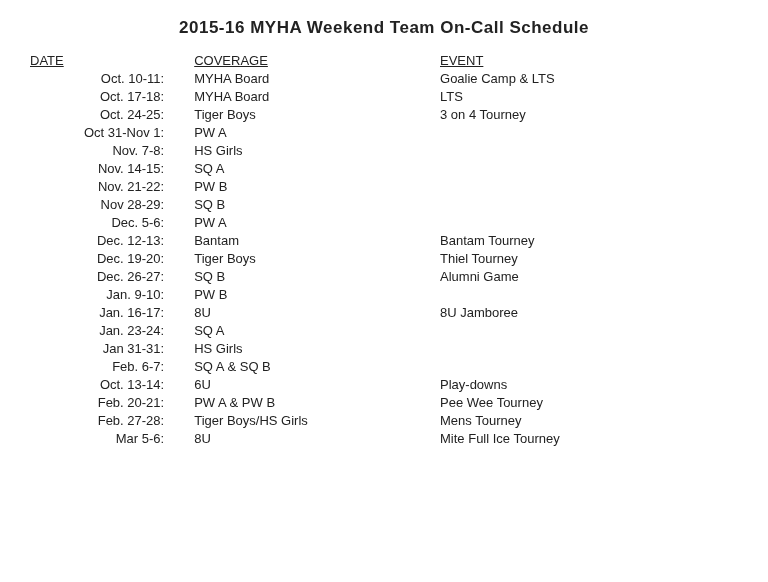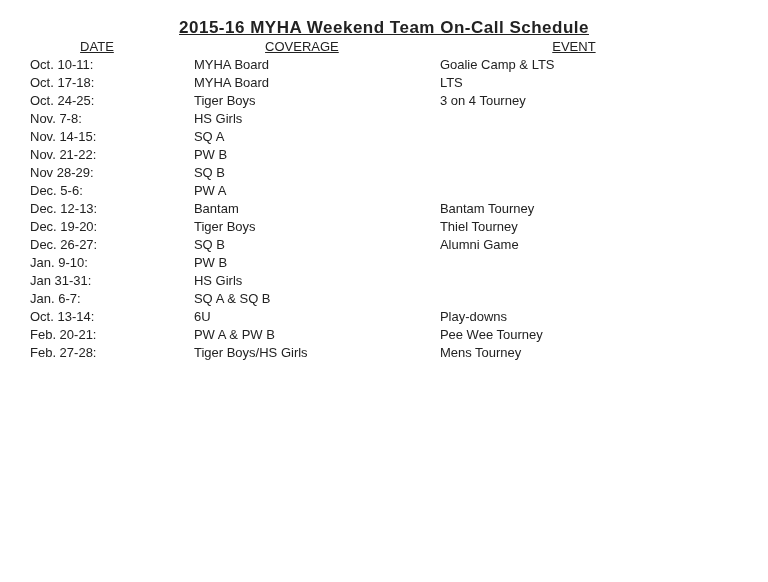--- a/index.html
+++ b/index.html
@@ -22,48 +22,49 @@
       width: 768px;
       height: 582px;
       padding: 18px 30px 18px 30px;
       background: #fff;
     }
 
     .page-title {
       text-align: center;
       font-size: 17px;
       font-weight: bold;
+      margin-bottom: 14px;
       letter-spacing: 0.5px;
-      text-decoration: underline;
     }
 
     .schedule-table {
       width: 100%;
       border-collapse: collapse;
     }
 
     .schedule-table th {
-      text-align: center;
+      text-align: left;
       font-weight: normal;
       font-size: 13px;
       text-decoration: underline;
       padding: 1px 0;
       padding-right: 30px;
     }
 
     .schedule-table td {
       padding: 1.5px 0;
       padding-right: 30px;
       font-size: 13px;
       vertical-align: top;
       white-space: nowrap;
     }
 
     .col-date {
       width: 110px;
+      text-align: right;
     }
 
     .col-coverage {
       width: 165px;
     }
 
     .col-event {
       width: 200px;
     }
   </style>
@@ -89,20 +90,25 @@
         </tr>
         <tr>
           <td class="col-date">Oct. 17-18:</td>
           <td class="col-coverage">MYHA Board</td>
           <td class="col-event">LTS</td>
         </tr>
         <tr>
           <td class="col-date">Oct. 24-25:</td>
           <td class="col-coverage">Tiger Boys</td>
           <td class="col-event">3 on 4 Tourney</td>
+        </tr>
+        <tr>
+          <td class="col-date">Oct 31-Nov 1:</td>
+          <td class="col-coverage">PW A</td>
+          <td class="col-event"></td>
         </tr>
         <tr>
           <td class="col-date">Nov. 7-8:</td>
           <td class="col-coverage">HS Girls</td>
           <td class="col-event"></td>
         </tr>
         <tr>
           <td class="col-date">Nov. 14-15:</td>
           <td class="col-coverage">SQ A</td>
           <td class="col-event"></td>
@@ -136,39 +142,54 @@
           <td class="col-date">Dec. 26-27:</td>
           <td class="col-coverage">SQ B</td>
           <td class="col-event">Alumni Game</td>
         </tr>
         <tr>
           <td class="col-date">Jan. 9-10:</td>
           <td class="col-coverage">PW B</td>
           <td class="col-event"></td>
         </tr>
         <tr>
+          <td class="col-date">Jan. 16-17:</td>
+          <td class="col-coverage">8U</td>
+          <td class="col-event">8U Jamboree</td>
+        </tr>
+        <tr>
+          <td class="col-date">Jan. 23-24:</td>
+          <td class="col-coverage">SQ A</td>
+          <td class="col-event"></td>
+        </tr>
+        <tr>
           <td class="col-date">Jan 31-31:</td>
           <td class="col-coverage">HS Girls</td>
           <td class="col-event"></td>
         </tr>
         <tr>
-          <td class="col-date">Jan. 6-7:</td>
+          <td class="col-date">Feb. 6-7:</td>
           <td class="col-coverage">SQ A &amp; SQ B</td>
           <td class="col-event"></td>
         </tr>
         <tr>
           <td class="col-date">Oct. 13-14:</td>
           <td class="col-coverage">6U</td>
           <td class="col-event">Play-downs</td>
         </tr>
         <tr>
           <td class="col-date">Feb. 20-21:</td>
           <td class="col-coverage">PW A &amp; PW B</td>
           <td class="col-event">Pee Wee Tourney</td>
         </tr>
         <tr>
           <td class="col-date">Feb. 27-28:</td>
           <td class="col-coverage">Tiger Boys/HS Girls</td>
           <td class="col-event">Mens Tourney</td>
         </tr>
+        <tr>
+          <td class="col-date">Mar 5-6:</td>
+          <td class="col-coverage">8U</td>
+          <td class="col-event">Mite Full Ice Tourney</td>
+        </tr>
       </tbody>
   </table>
 </div>
 
 </body></html>

